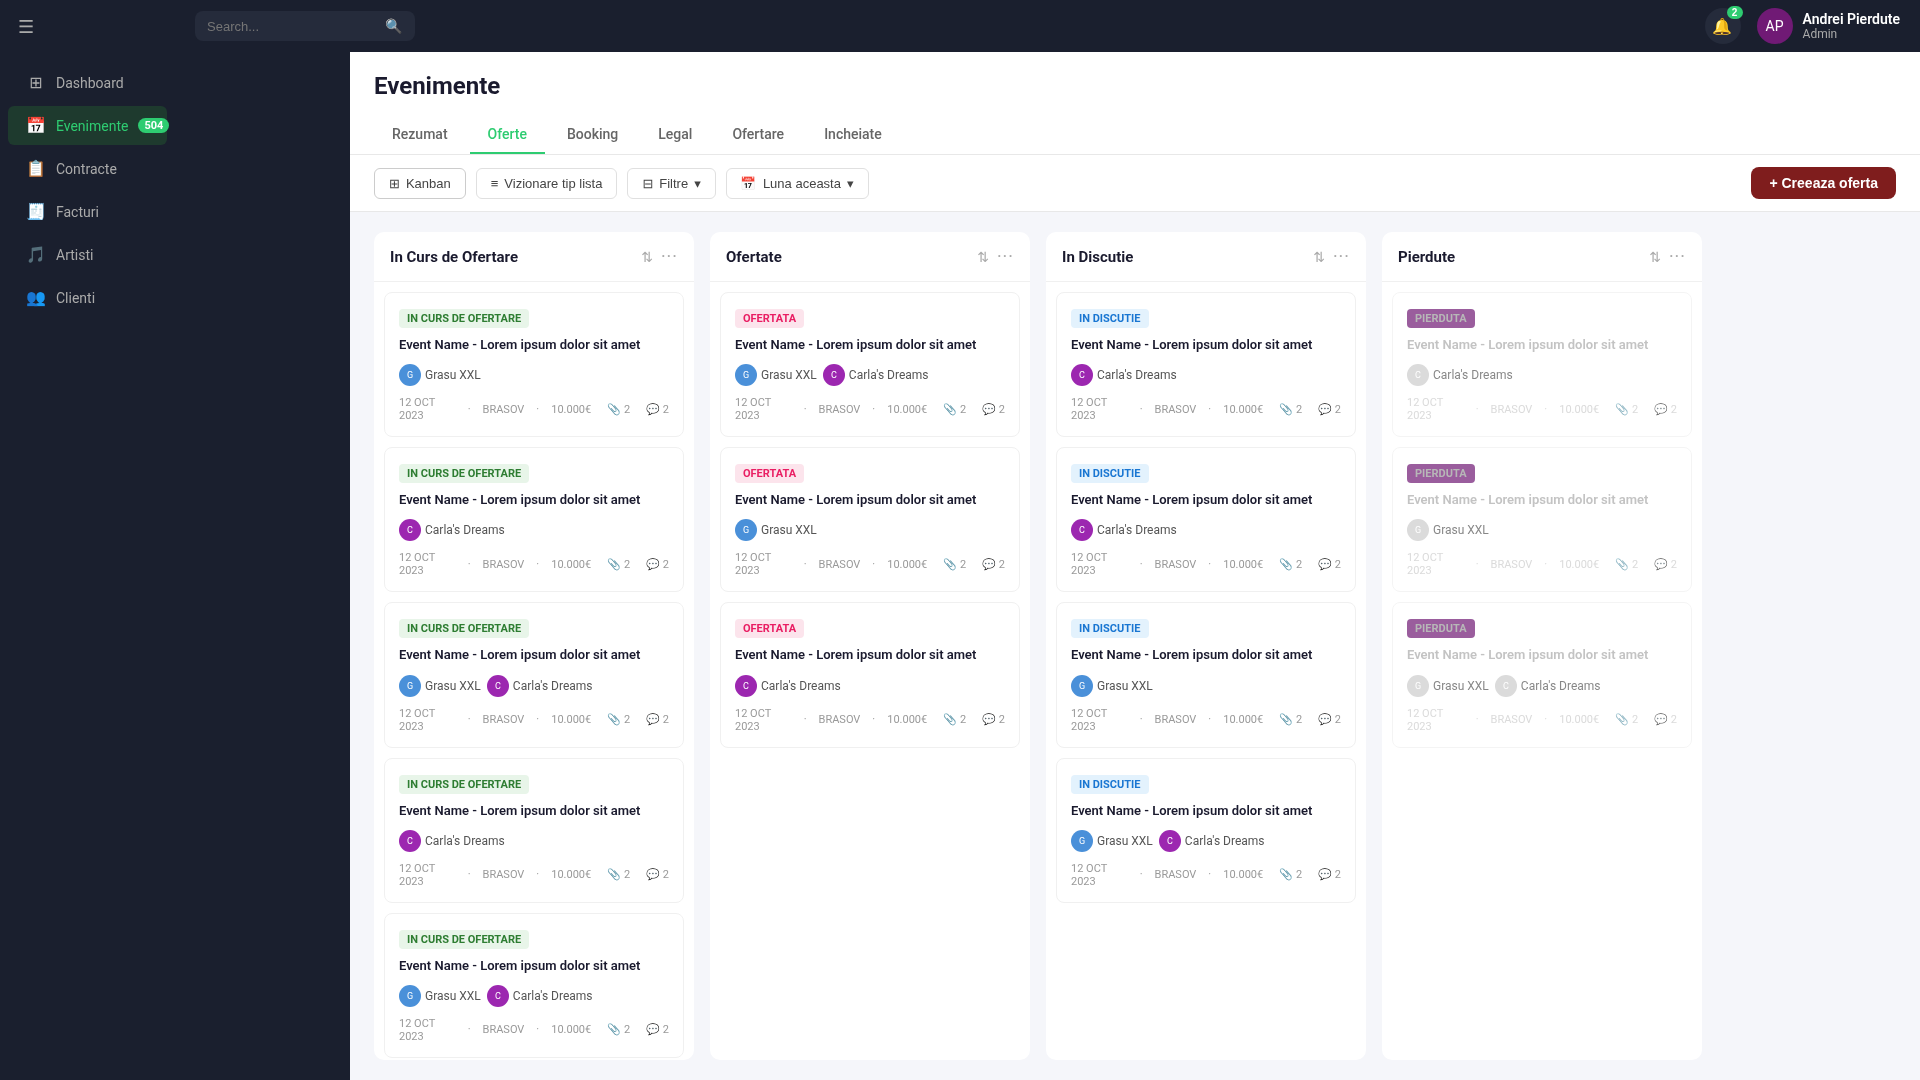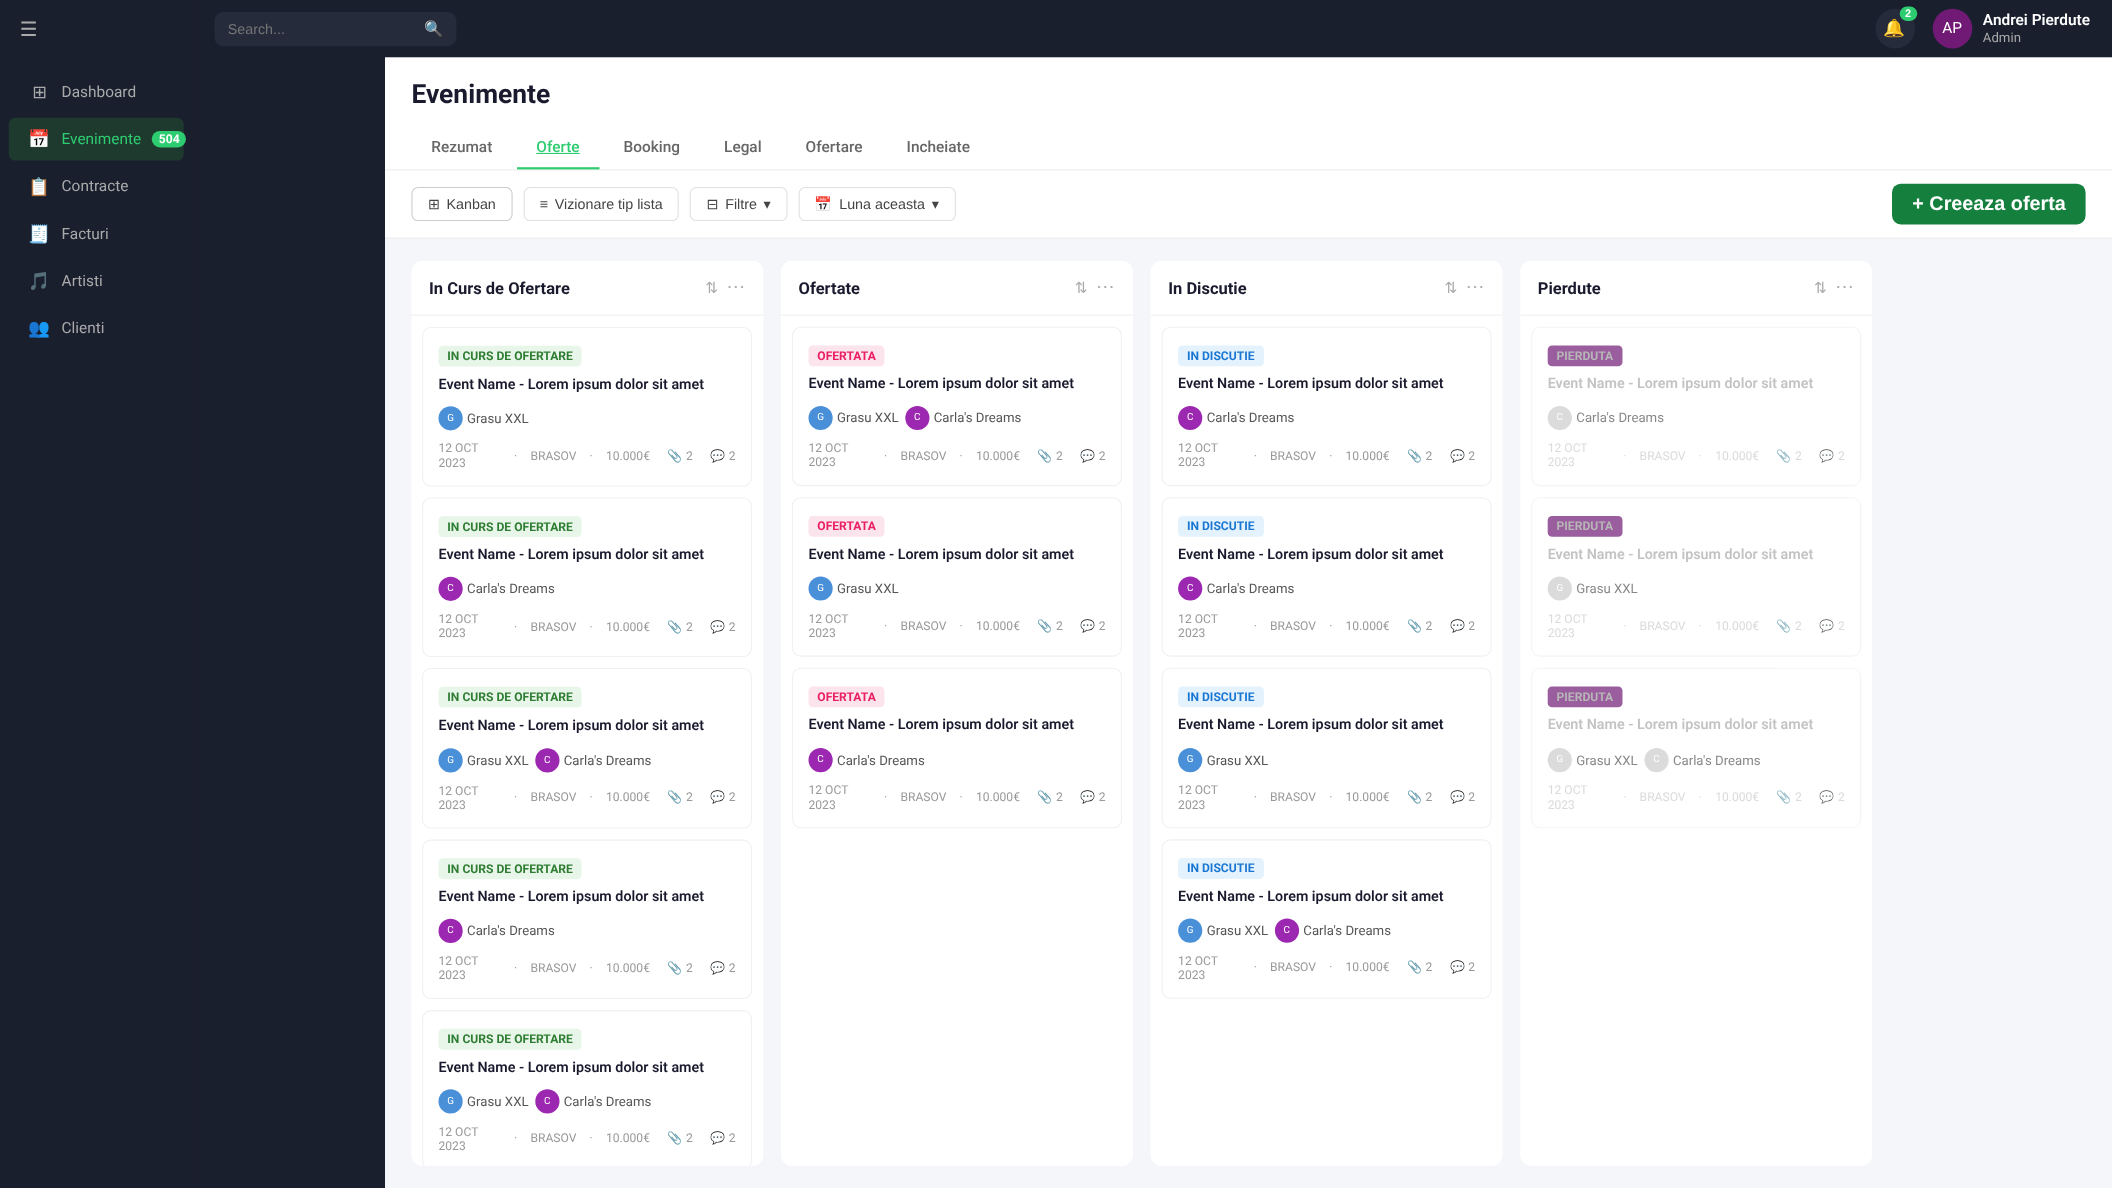--- a/index.html
+++ b/index.html
@@ -27,27 +27,27 @@
     .user-avatar { width: 36px; height: 36px; border-radius: 50%; background: #701a75; overflow: hidden; display: flex; align-items: center; justify-content: center; font-size: 14px; color: #fff; }
     .user-name { font-size: 14px; font-weight: 600; color: #fff; }
     .user-role { font-size: 12px; color: #aaa; }
 
     
     .main { margin-left: 175px; margin-top: 52px; flex: 1; background: #f5f6fa; overflow: hidden; display: flex; flex-direction: column; }
     .page-header { padding: 20px 24px 0; background: #fff; border-bottom: 1px solid #e8e8e8; }
     .page-title { font-size: 24px; font-weight: 700; color: #1a1a2e; margin-bottom: 16px; }
     .tabs { display: flex; gap: 4px; }
     .tab { padding: 10px 18px; font-size: 14px; color: #666; cursor: pointer; border-bottom: 2px solid transparent; font-weight: 500; }
-    .tab.active { color: #2ecc71; border-bottom: 2px solid #2ecc71; text-decoration: underline; }
+    .tab.active { color: #2ecc71; border-bottom: 2px solid #2ecc71; }
 
     
     .toolbar { background: #fff; padding: 12px 24px; display: flex; align-items: center; gap: 10px; border-bottom: 1px solid #e8e8e8; }
     .toolbar-btn { display: flex; align-items: center; gap: 6px; padding: 7px 14px; border: 1px solid #e0e0e0; border-radius: 6px; background: #fff; cursor: pointer; font-size: 13px; color: #444; font-weight: 500; }
     .toolbar-btn.active { background: #fff; border-color: #ccc; }
-    .create-btn { margin-left: auto; display: flex; align-items: center; gap: 6px; padding: 8px 18px; background: #15803d; color: #fff; border: none; border-radius: 8px; cursor: pointer; font-size: 18px; font-weight: 600; }
+    .create-btn { margin-left: auto; display: flex; align-items: center; gap: 6px; padding: 8px 18px; background: #7f1d1d; color: #fff; border: none; border-radius: 8px; cursor: pointer; font-size: 14px; font-weight: 600; }
 
     
     .board { display: flex; gap: 0; flex: 1; overflow-x: auto; padding: 20px 24px; background: #f5f6fa; }
     .column { min-width: 320px; max-width: 320px; background: #fff; border-radius: 10px; margin-right: 16px; display: flex; flex-direction: column; overflow: hidden; }
     .column-header { padding: 14px 16px; display: flex; align-items: center; gap: 8px; border-bottom: 1px solid #f0f0f0; }
     .column-title { font-size: 15px; font-weight: 700; color: #1a1a2e; flex: 1; }
     .column-action { color: #aaa; cursor: pointer; font-size: 14px; }
     .column-more { color: #aaa; cursor: pointer; font-size: 18px; letter-spacing: 1px; }
     .column-cards { padding: 10px; overflow-y: auto; flex: 1; display: flex; flex-direction: column; gap: 10px; }
 

